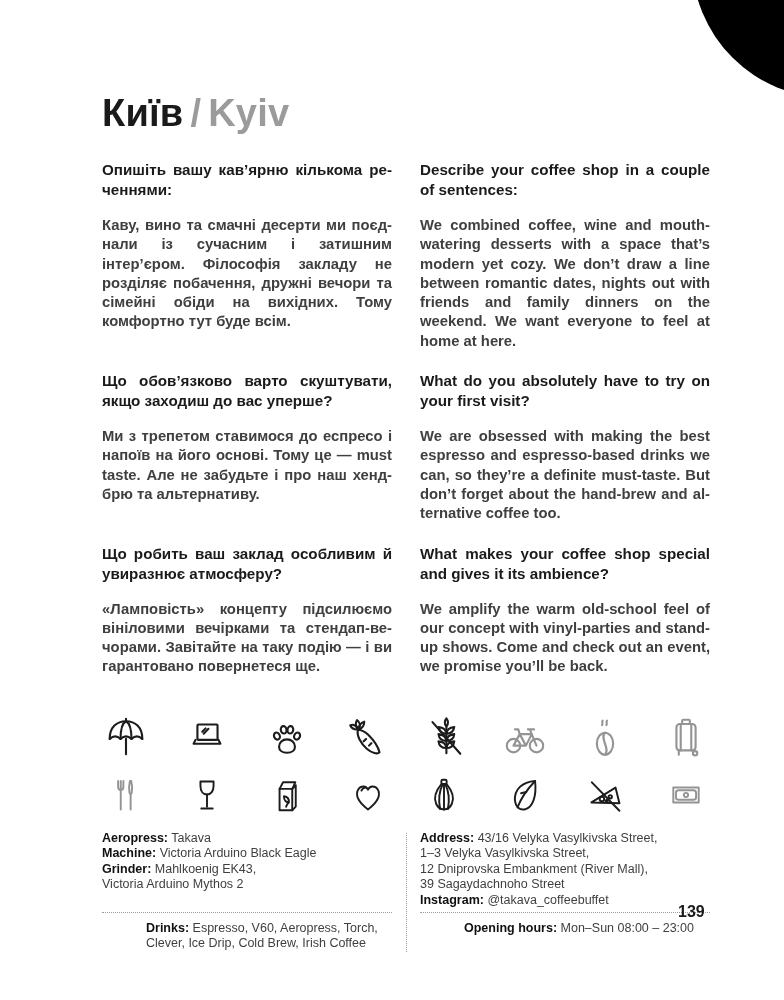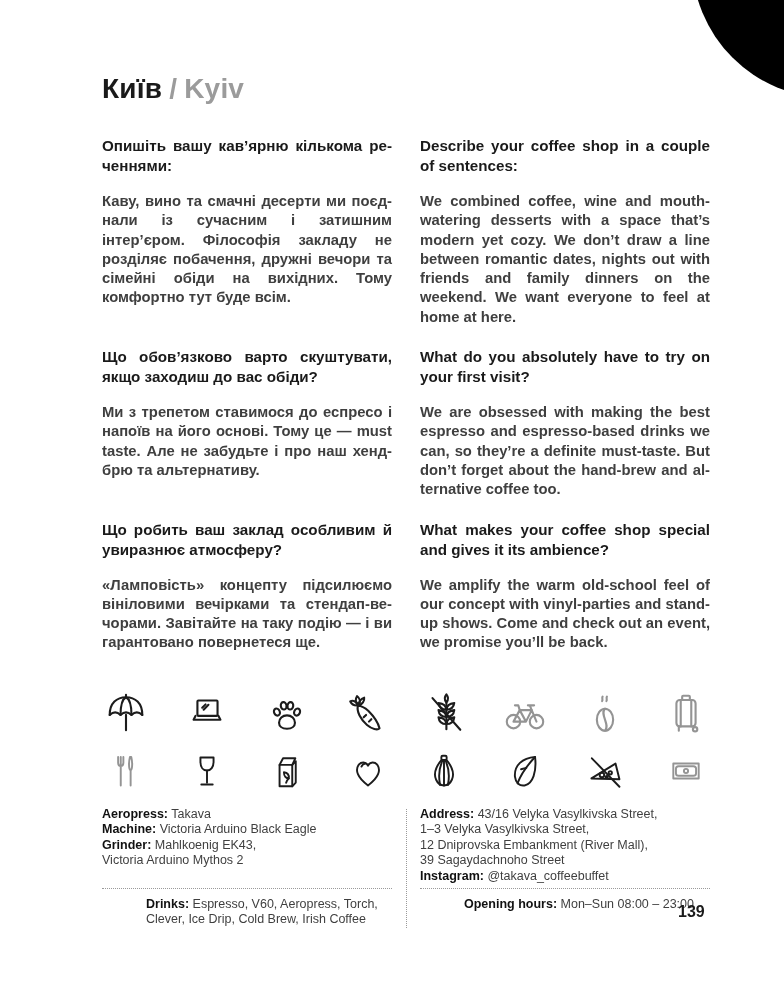--- a/index.html
+++ b/index.html
@@ -6,21 +6,21 @@
   .page {
     position:relative; width:784px; height:1000px; background:#fff; overflow:hidden;
     font-family:"Liberation Sans", sans-serif; color:#1a1a1a;
   }
   .corner-circle {
     position:absolute; left:692px; top:-178px; width:276px; height:276px;
     border-radius:50%; background:#000;
   }
   .content { position:absolute; left:102px; top:0; width:608px; }
 
-  h1.title { margin:72px 0 30px 0; font-size:28px; line-height:34px; font-weight:700; letter-spacing:.2px; }
+  h1.title { margin:96px 0 30px 0; font-size:38px; line-height:34px; font-weight:700; letter-spacing:.2px; }
   h1.title .muted { color:#9b9b9b; }
   h1.title .sep { margin:0 7px; color:#9b9b9b; }
 
   .qa-grid { display:grid; grid-template-columns:290px 290px; column-gap:28px; }
   .qa-cell { margin-bottom:20px; }
   .qa-cell h3 {
     margin:0 0 16px 0; font-size:15.2px; line-height:20px; font-weight:700;
     text-align:justify; color:#1a1a1a; hyphens:manual;
   }
   .qa-cell p {
@@ -68,21 +68,21 @@
       <div class="qa-cell">
         <h3>Опишіть вашу кав’ярню кількома ре­ченнями:</h3>
         <p>Каву, вино та смачні десерти ми поєд­нали із сучасним і затишним інтер’єром. Філософія закладу не розділяє побачен­ня, дружні вечори та сімейні обіди на вихідних. Тому комфортно тут буде всім.</p>
       </div>
       <div class="qa-cell">
         <h3>Describe your coffee shop in a couple of sentences:</h3>
         <p>We combined coffee, wine and mouth-wa­tering desserts with a space that’s modern yet cozy. We don’t draw a line between ro­mantic dates, nights out with friends and family dinners on the weekend. We want everyone to feel at home at here.</p>
       </div>
 
       <div class="qa-cell">
-        <h3>Що обов’язково варто скуштувати, якщо заходиш до вас обіди?</h3>
+        <h3>Що обов’язково варто скуштувати, якщо заходиш до вас уперше?</h3>
         <p>Ми з трепетом ставимося до еспресо і напоїв на його основі. Тому це — must taste. Але не забудьте і про наш хенд-брю та альтернативу.</p>
       </div>
       <div class="qa-cell">
         <h3>What do you absolutely have to try on your first visit?</h3>
         <p>We are obsessed with making the best espresso and espresso-based drinks we can, so they’re a definite must-taste. But don’t forget about the hand-brew and al­ternative coffee too.</p>
       </div>
 
       <div class="qa-cell">
         <h3>Що робить ваш заклад особливим й увиразнює атмосферу?</h3>
         <p>«Ламповість» концепту підсилюємо вініловими вечірками та стендап-ве­чорами. Завітайте на таку подію — і ви гарантовано повернетеся ще.</p>

